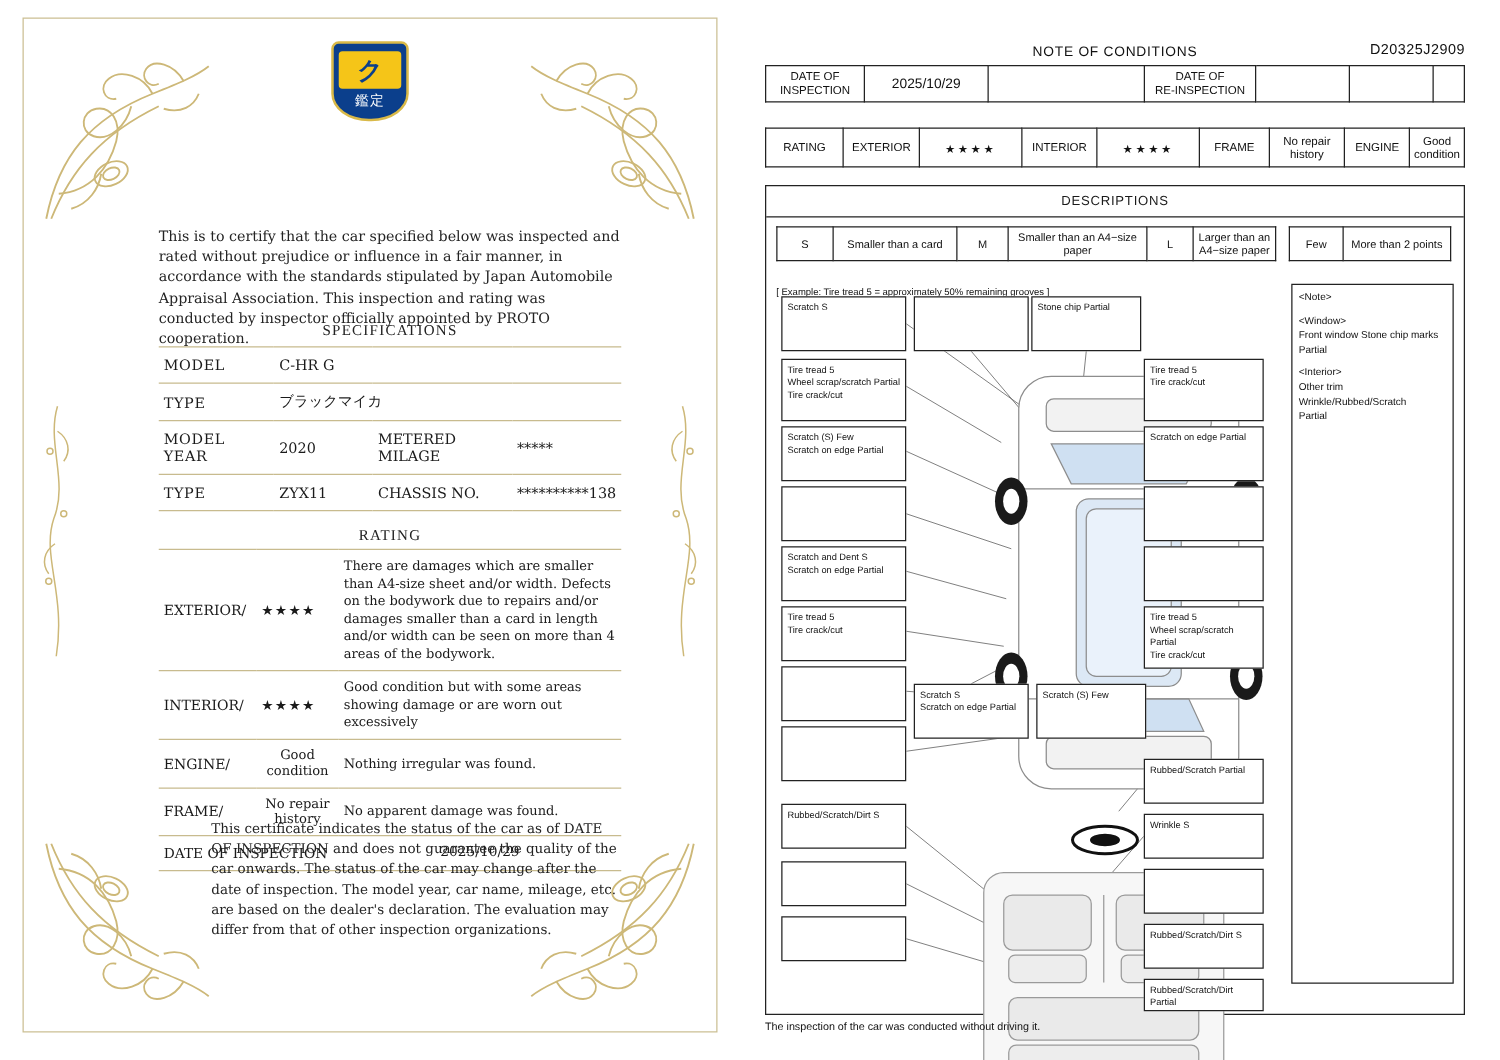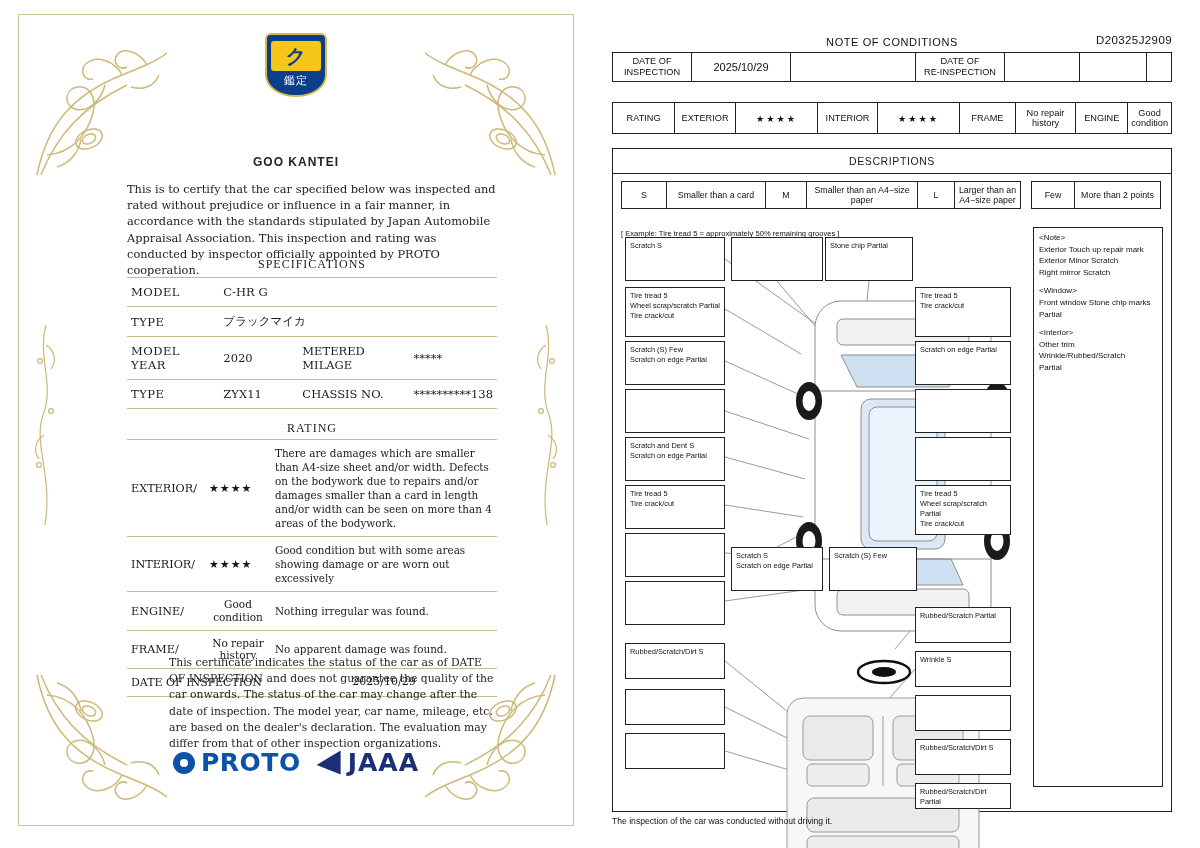--- a/index.html
+++ b/index.html
@@ -200,21 +200,20 @@
 
       <div class="emblem">
         <div class="shield">
           <div class="band">
               <span>ク</span>
             </div>
           <div class="subtxt">鑑定</div>
         </div>
       </div>
 
-      <div class="cert-sub">GOO KANTEI</div>
 
       <div class="cert-body">This is to certify that the car specified below was inspected and rated without prejudice or influence in a fair manner, in accordance with the standards stipulated by Japan Automobile Appraisal Association. This inspection and rating was conducted by inspector officially appointed by PROTO cooperation.</div>
 
       <div class="sec-head spec">SPECIFICATIONS</div>
 
       <table class="spec">
         <tbody>
             <tr>
           <td class="lbl">MODEL</td>
           <td class="val" colspan="3">C-HR G</td>
@@ -264,32 +263,20 @@
         </tr>
         <tr>
           <td class="r-lbl" colspan="2" style="font-size:11px">DATE OF INSPECTION</td>
           <td class="r-note" style="font-size:11px;text-align:center">2025/10/29</td>
         </tr>
       </tbody>
         </table>
 
       <div class="cert-footnote">This certificate indicates the status of the car as of DATE OF INSPECTION and does not guarantee the quality of the car onwards. The status of the car may change after the date of inspection. The model year, car name, mileage, etc. are based on the dealer's declaration. The evaluation may differ from that of other inspection organizations.</div>
 
-      <div class="logos">
-        <div class="proto">
-          <span class="pmark">
-              <i></i>
-            </span>
-          <span class="ptxt">PROTO</span>
-        </div>
-        <div class="jaaa">
-          <span class="jmark"></span>
-          <span class="jtxt">JAAA</span>
-        </div>
-      </div>
 
     </div>
   </div>
 
   <div class="sheet">
 
     <div class="sheet-title">NOTE OF CONDITIONS</div>
     <div class="doc-no">D20325J2909</div>
 
     <table class="tbl top-table">
@@ -348,23 +335,20 @@
         </tr>
       </tbody>
         </table>
 
       <div class="tread-note">
         <div>[ Example: Tire tread 5 = approximately 50% remaining grooves ]</div>
       </div>
 
       <div class="note-box">
         <div>&lt;Note&gt;</div>
-        <div style="white-space:pre-line">Exterior Touch up repair mark
-Exterior Minor Scratch
-Right mirror Scratch</div>
         <div class="gap"></div>
         <div>&lt;Window&gt;</div>
         <div style="white-space:pre-line">Front window Stone chip marks
 Partial</div>
         <div class="gap"></div>
         <div>&lt;Interior&gt;</div>
         <div style="white-space:pre-line">Other trim
 Wrinkle/Rubbed/Scratch
 Partial</div>
       </div>

